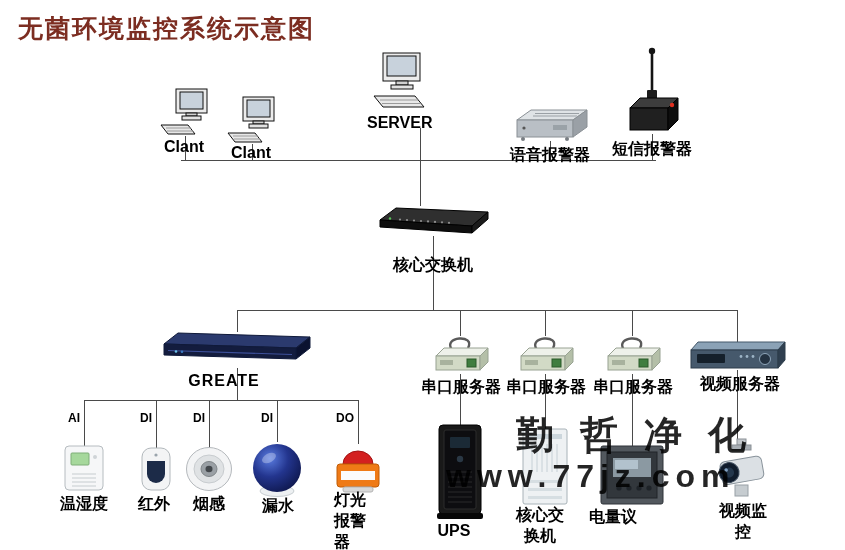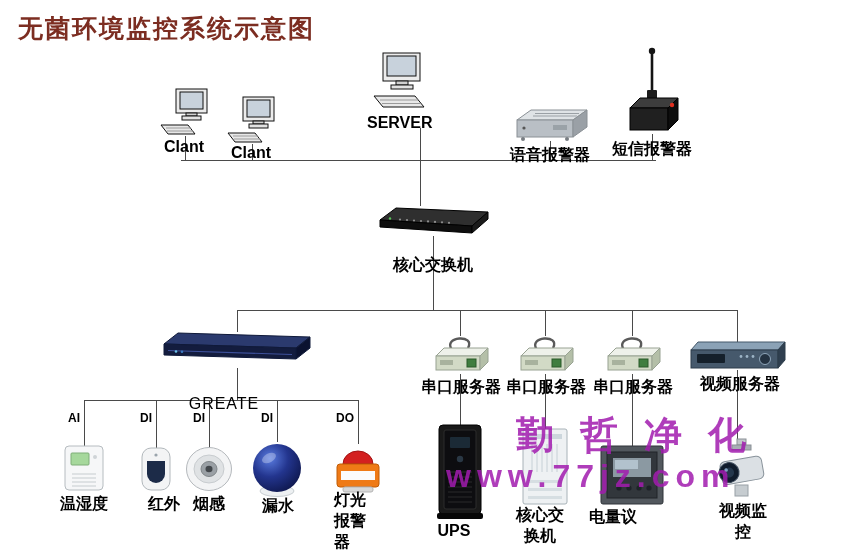--- a/index.html
+++ b/index.html
@@ -2,24 +2,24 @@
 <html><head>
 <meta charset="utf-8">
 <style>
   * { margin:0; padding:0; box-sizing:border-box; }
   html,body { background:#ffffff; }
   body { font-family:"Liberation Sans","DejaVu Sans",sans-serif; }
   .canvas { position:relative; width:845px; height:550px; background:#ffffff; overflow:hidden; }
   svg.lines { position:absolute; left:0; top:0; z-index:1; }
   .node { position:absolute; z-index:2; line-height:0; }
   .lbl { position:absolute; z-index:4; font-size:16px; font-weight:bold; color:#000; text-align:center; line-height:1.3; }
-  .lbl-normal { font-weight:normal; letter-spacing:1px;margin-top:23px; }
+  .lbl-normal { font-weight:bold; letter-spacing:1px; }
   .port { position:absolute; z-index:4; font-size:12px; font-weight:bold; color:#000; width:22px; text-align:right; }
   .title { position:absolute; left:18px; top:12px; z-index:5; font-size:25px; font-weight:bold; color:#7c2d21; letter-spacing:2px; }
-  .wm { position:absolute; z-index:30; color:#a21caf; opacity:0.85; font-weight:bold; white-space:nowrap; pointer-events:none; }
+  .wm { position:absolute; z-index:30; color:#000000; opacity:0.85; font-weight:bold; white-space:nowrap; pointer-events:none; }
   .wm1 { left:516px; top:410px; font-size:38px; letter-spacing:26px; }
   .wm2 { left:446px; top:458px; font-size:32px; letter-spacing:6px; }
   .wrap-left { text-align:left; word-break:break-all; }
 </style>
 </head>
 <body>
 
 <div class="canvas">
 
   <div class="title">无菌环境监控系统示意图</div>
@@ -223,21 +223,21 @@
   </div>
   <div class="lbl" style="left:58px;top:494px;width:52px;">温湿度</div>
 
   <div class="node" style="left:139px;top:446px;">
     <svg width="34" height="46" viewBox="0 0 34 46">
       <rect x="3" y="2" width="28" height="42" rx="9" fill="#f3f4f5" stroke="#b2b8bc"></rect>
       <path d="M8,15 h18 v13 a9,9 0 0 1 -18,0 z" fill="#1c2b48"></path>
       <circle cx="17" cy="9" r="1.6" fill="#9aa4ac"></circle>
     </svg>
   </div>
-  <div class="lbl" style="left:140px;top:494px;width:48px;text-align:center;">红外</div>
+  <div class="lbl" style="left:130px;top:494px;width:48px;text-align:center;">红外</div>
 
   <div class="node" style="left:185px;top:446px;">
     <svg width="48" height="46" viewBox="0 0 48 46">
       <ellipse cx="24" cy="23" rx="22.5" ry="21.5" fill="#f3f4f5" stroke="#b4b8bc"></ellipse>
       <ellipse cx="24" cy="23" rx="15" ry="14" fill="#dfe2e4" stroke="#c8cccf"></ellipse>
       <ellipse cx="24" cy="23" rx="8" ry="7.5" fill="#9aa0a5" stroke="#808689"></ellipse>
       <ellipse cx="24" cy="23" rx="3.5" ry="3.2" fill="#43484c"></ellipse>
     </svg>
   </div>
   <div class="lbl" style="left:185px;top:494px;width:48px;">烟感</div>

